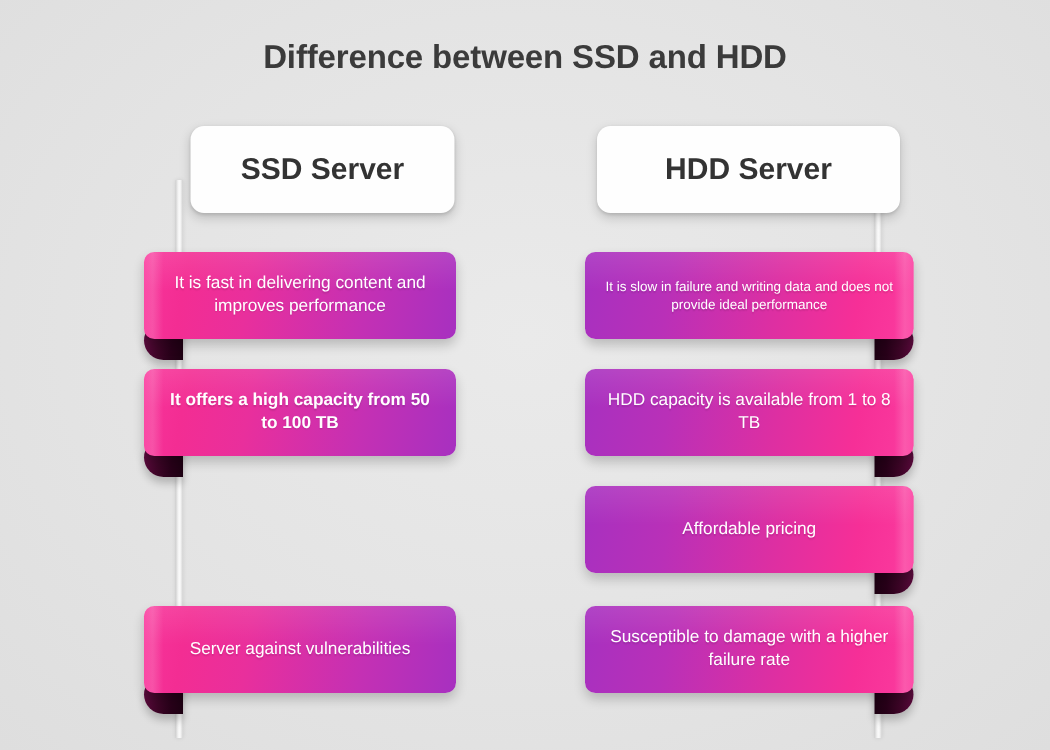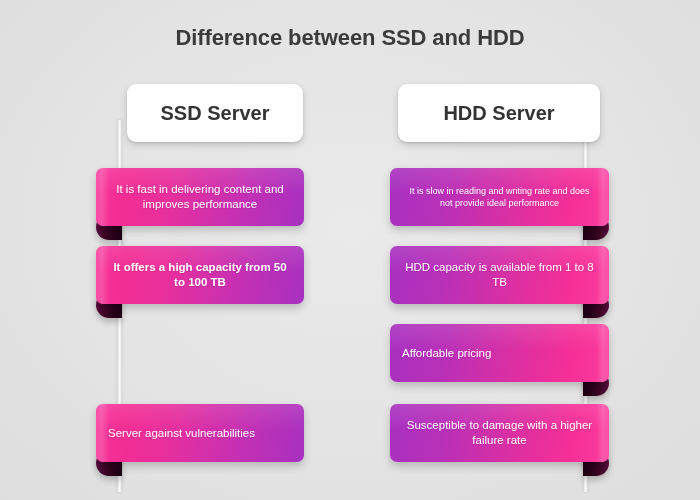--- a/index.html
+++ b/index.html
@@ -78,21 +78,21 @@
   .ribbon-ssd { left: 96px; width: 208px; }
   .ribbon-hdd { left: 390px; width: 219px; }
 
   .ribbon-body {
     position: absolute;
     inset: 0;
     border-radius: 7px;
     box-shadow: 0 4px 8px rgba(0,0,0,0.20);
     display: flex;
     align-items: center;
-    justify-content: flex-start;
+    justify-content: center;
     z-index: 3;
     overflow: hidden;
   }
   .ribbon-ssd .ribbon-body {
     background: linear-gradient(100deg,
         #f8349a 0%,
         #f32d93 14%,
         #e92f9c 34%,
         #c430b4 70%,
         #a730c0 100%);
@@ -209,21 +209,21 @@
     <div class="ribbon-fold"></div>
     <div class="ribbon-body">
       <div class="ribbon-text">Server against vulnerabilities</div>
     </div>
     <div class="ribbon-curl"></div>
   </div>
 
   <div class="ribbon ribbon-hdd" style="top:168px;">
     <div class="ribbon-fold"></div>
     <div class="ribbon-body">
-      <div class="ribbon-text small">It is slow in reading and writing rate and does not provide ideal performance</div>
+      <div class="ribbon-text small">It is slow in failure and writing data and does not provide ideal performance</div>
     </div>
     <div class="ribbon-curl"></div>
   </div>
 
   <div class="ribbon ribbon-hdd" style="top:246px;">
     <div class="ribbon-fold"></div>
     <div class="ribbon-body">
       <div class="ribbon-text">HDD capacity is available from 1 to 8 TB</div>
     </div>
     <div class="ribbon-curl"></div>

